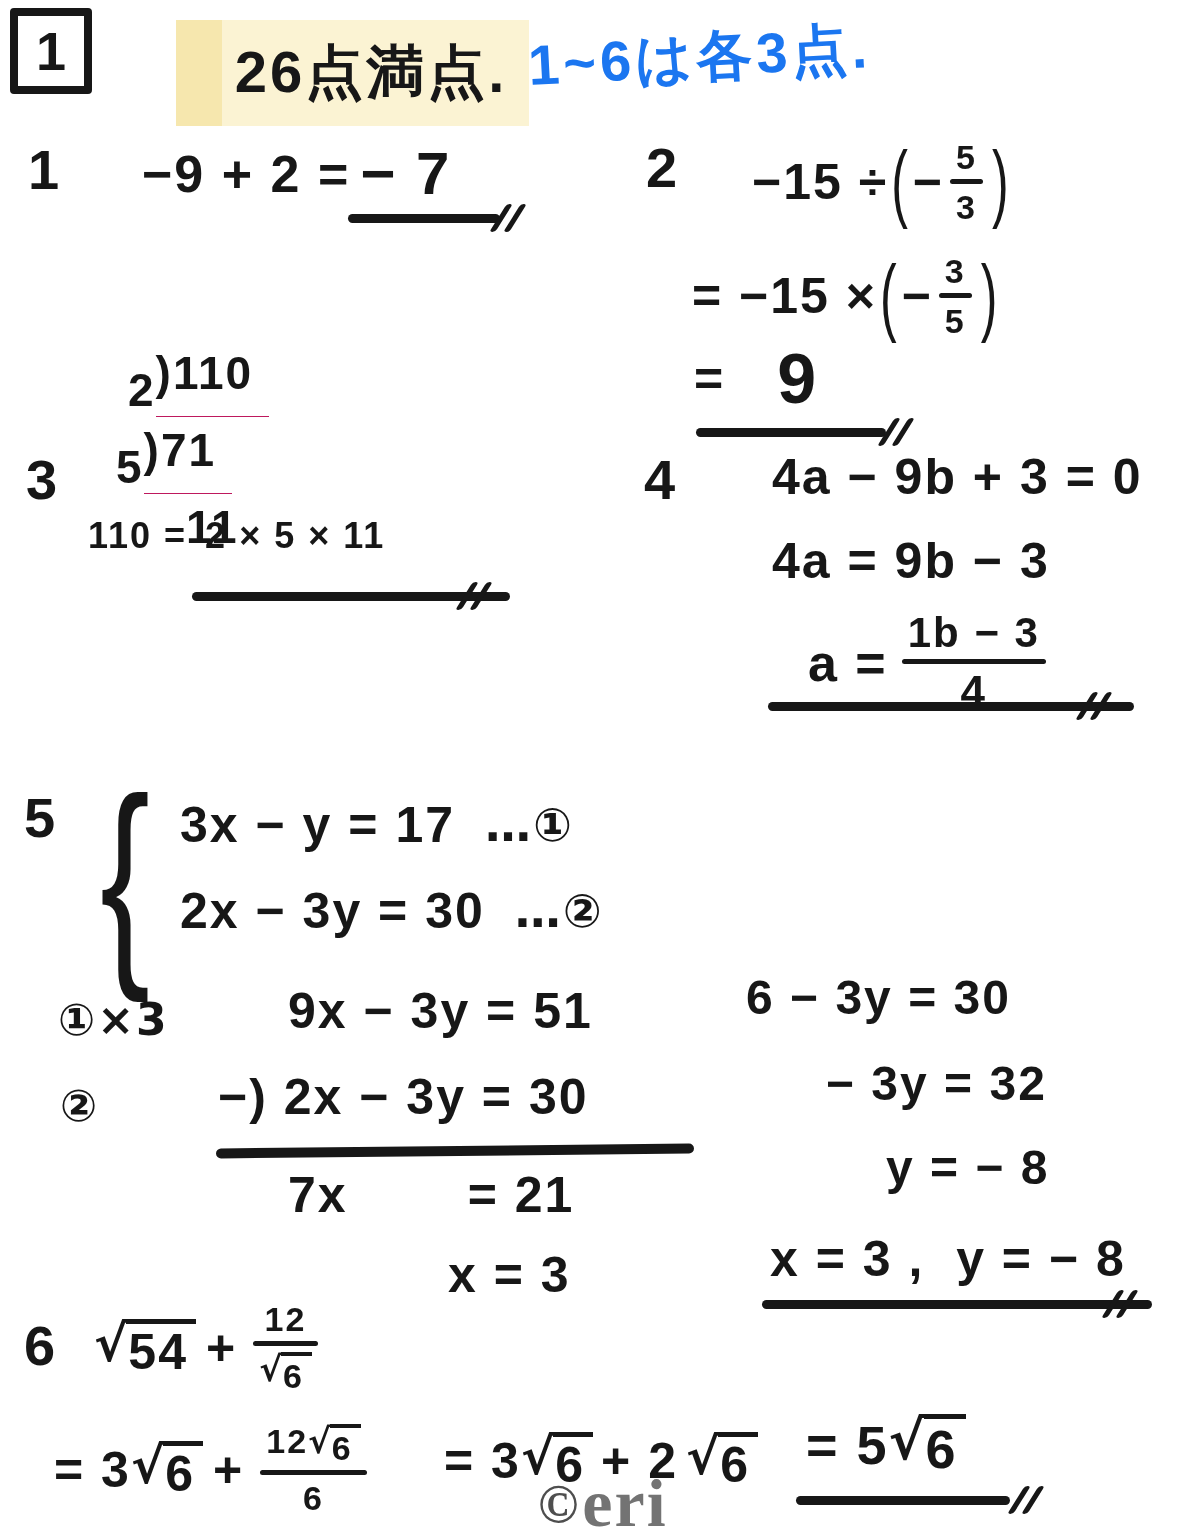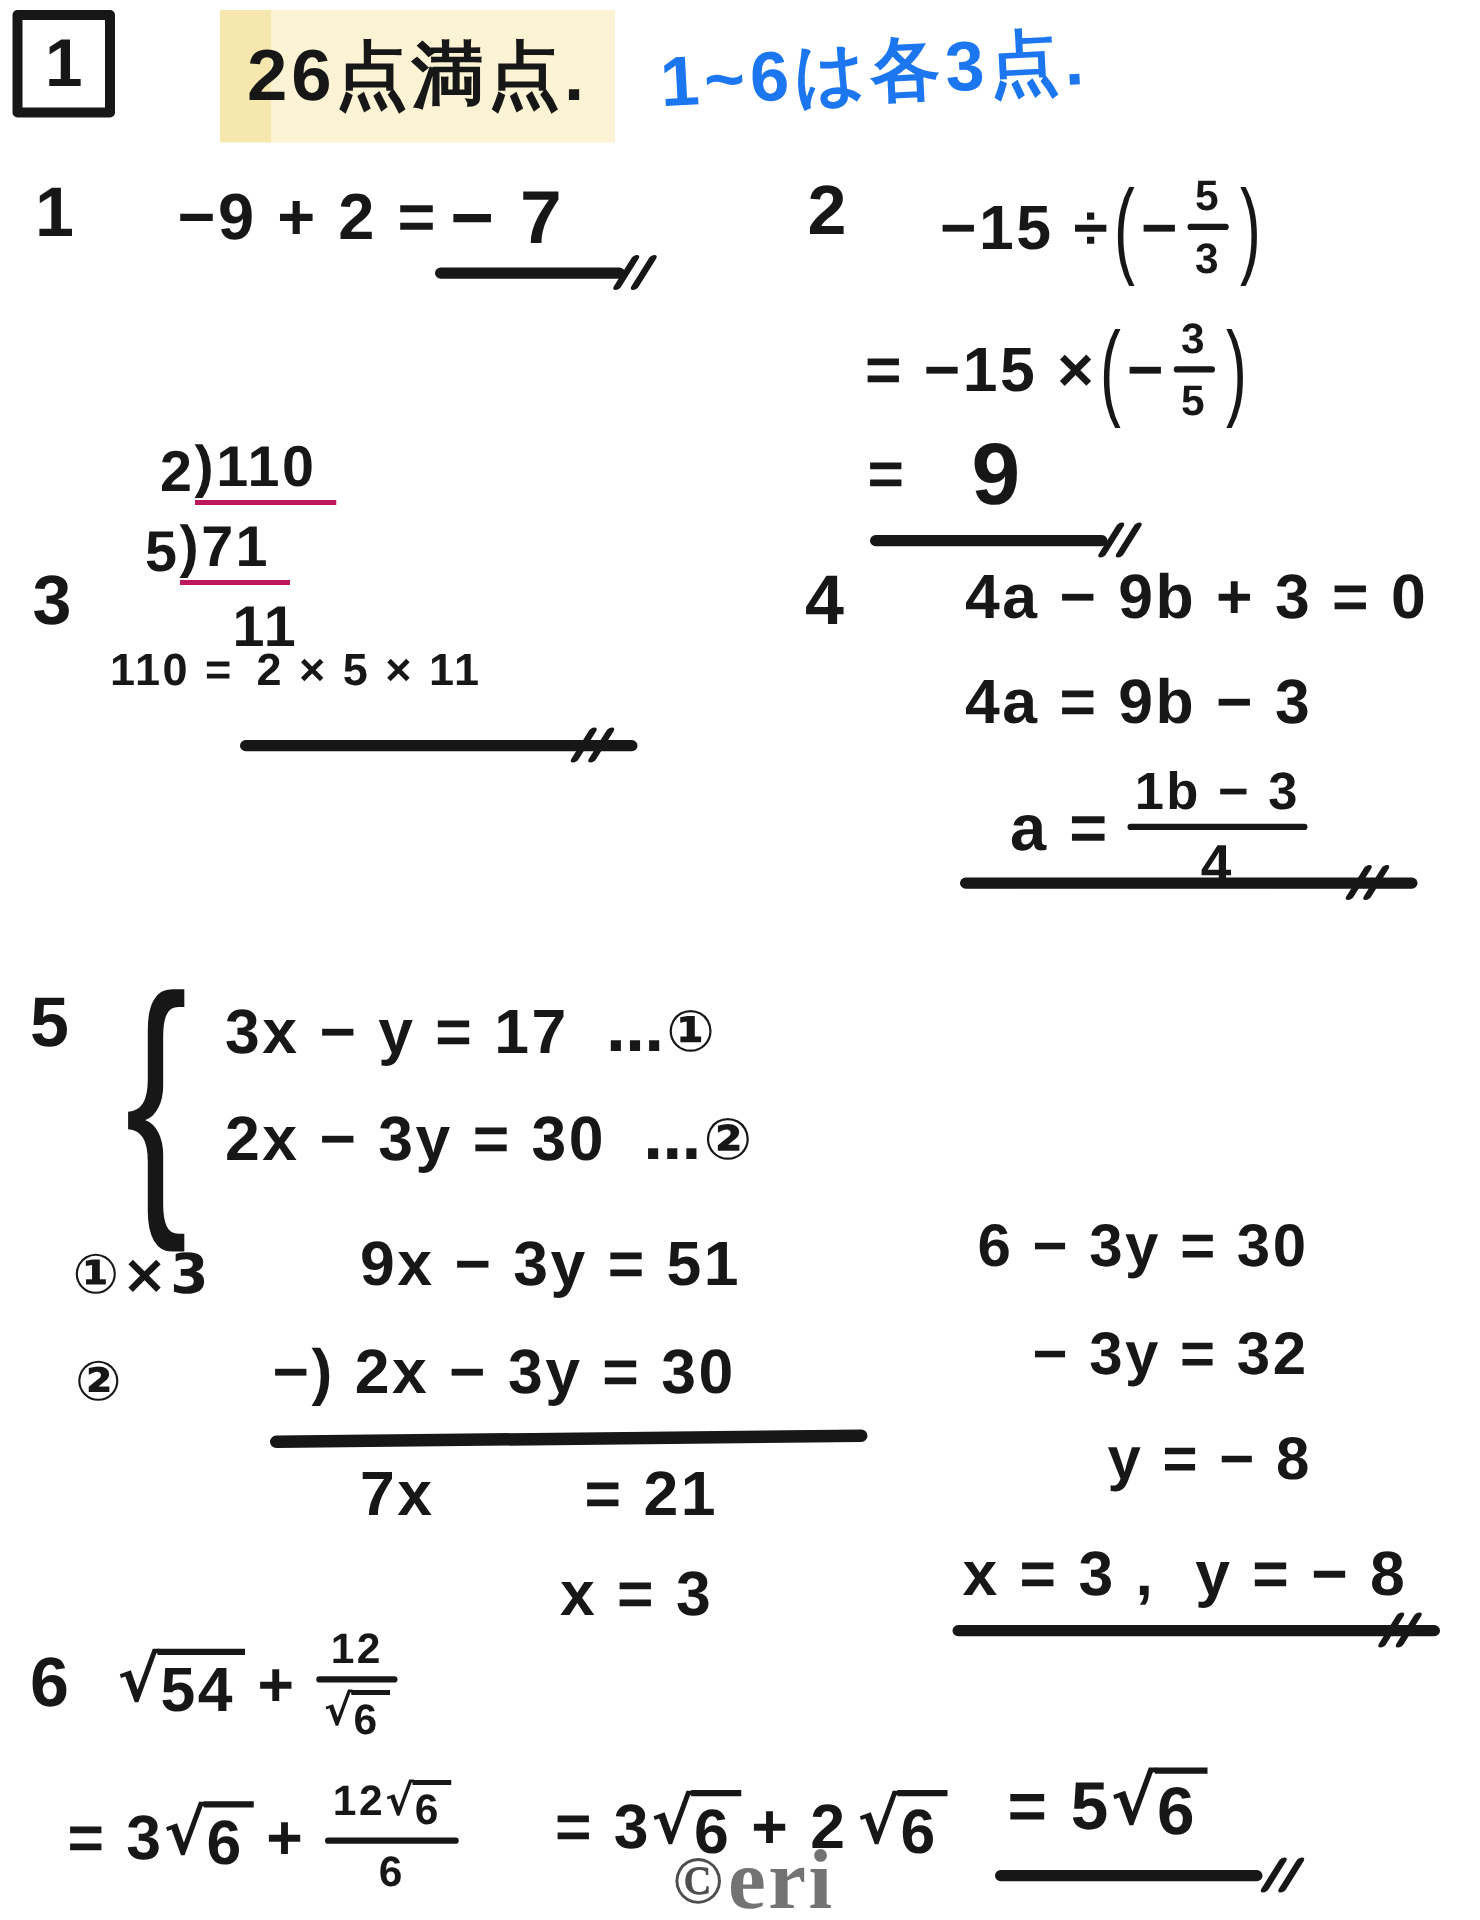--- a/index.html
+++ b/index.html
@@ -16,24 +16,24 @@
   .circ { font-family:"DejaVu Sans", sans-serif; }
   
   .corner-box {
     position:absolute; left:10px; top:8px; width:66px; height:70px;
     border:8px solid #171717; border-radius:4px;
     display:flex; align-items:center; justify-content:center;
     font-size:54px; font-weight:700;
   }
   
   .title-hl {
-    position:absolute; left:176px; top:8px; width:316px; height:106px;
+    position:absolute; left:176px; top:20px; width:316px; height:106px;
     background:linear-gradient(90deg, #f6e7ae 0 13%, #fbf3d3 13% 100%);
     display:flex; align-items:center; justify-content:center;
-    font-size:58px; font-weight:700; letter-spacing:3px;
+    font-size:58px; font-weight:700; letter-spacing:3px;padding-left:37px;
   }
   .subtitle {
     position:absolute; left:528px; top:20px; font-size:56px; font-weight:700;
     color:#1b76f0; transform:rotate(-3deg); letter-spacing:4px; white-space:pre;
   }
   
   .frac { display:inline-flex; flex-direction:column; align-items:center; vertical-align:middle; margin:0 6px; }
   .frac .fnum { font-size:0.68em; line-height:1; padding:0 6px 5px; }
   .frac .fbar { align-self:stretch; height:5px; background:#171717; border-radius:3px; }
   .frac .fden { font-size:0.68em; line-height:1; padding:6px 6px 0; }
@@ -49,21 +49,21 @@
   .tick::before, .tick::after {
     content:""; position:absolute; top:0; width:6px; height:28px;
     background:#171717; border-radius:3px; transform:skewX(-32deg);
   }
   .tick::before { left:2px; } .tick::after { left:16px; }
   
   .rule { position:absolute; height:10px; background:#171717; border-radius:5px; }
   
   .ladder { position:absolute; font-weight:700; font-size:46px; letter-spacing:2px; }
   .lrow { display:flex; align-items:flex-end; margin-bottom:6px; }
-  .ldivd { border-bottom:4px solid #be185d; padding:0 16px 0 0; }
+  .ldivd { border-bottom:1px solid #be185d; padding:0 16px 16px 0; }
   
   .brace {
     position:absolute; font-size:150px; font-weight:400;
     transform:scaleY(1.5); transform-origin:top left; line-height:1;
   }
   
   .wm { position:absolute; display:flex; align-items:center; font-family:"Liberation Serif", serif; }
   .wm-c { color:#4e4e4e; font-size:54px; font-weight:700; margin-right:4px; }
   .wm-name { color:#737373; font-size:68px; letter-spacing:2px;font-weight:bold; }
 </style>
@@ -170,21 +170,21 @@
   <div class="hw circ" style="left:58px;top:998px;font-size:44px">①×3</div>
   <div class="hw" style="left:288px;top:986px;font-size:50px">9x − 3y = 51</div>
   <div class="hw circ" style="left:60px;top:1084px;font-size:44px">②</div>
   <div class="hw" style="left:218px;top:1072px;font-size:50px">−) 2x − 3y = 30</div>
   <div class="rule" style="left:216px;top:1146px;width:478px;transform:rotate(-0.6deg)"></div>
   <div class="hw" style="left:288px;top:1170px;font-size:50px">
     <span>7x</span>
     <span style="margin-left:120px">= 21</span>
   </div>
   <div class="hw" style="left:448px;top:1250px;font-size:50px">x = 3</div>
-  <div class="hw" style="left:782px;top:974px;font-size:48px">6 − 3y = 30</div>
+  <div class="hw" style="left:746px;top:974px;font-size:48px">6 − 3y = 30</div>
   <div class="hw" style="left:826px;top:1060px;font-size:48px">− 3y = 32</div>
   <div class="hw" style="left:886px;top:1144px;font-size:48px">y = − 8</div>
   <div class="hw" style="left:770px;top:1234px;font-size:50px">x = 3 ,  y = − 8</div>
   <div class="uline" style="left:762px;top:1300px;width:390px">
     <span class="tick" style="right:18px"></span>
   </div>
 
   <div class="hw" style="left:24px;top:1318px;font-size:56px">6</div>
   <div class="hw" style="left:94px;top:1302px;font-size:50px">
     <span class="sqrt">

